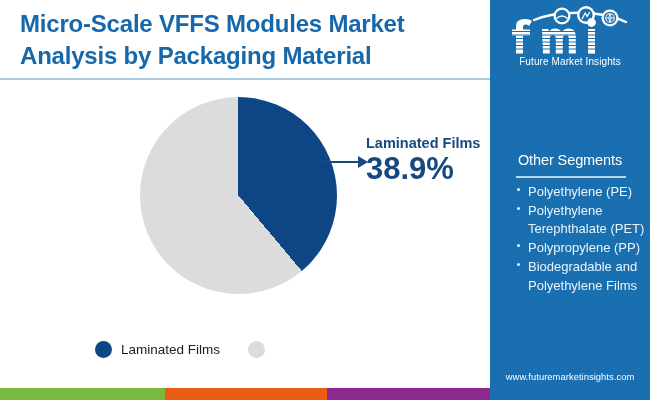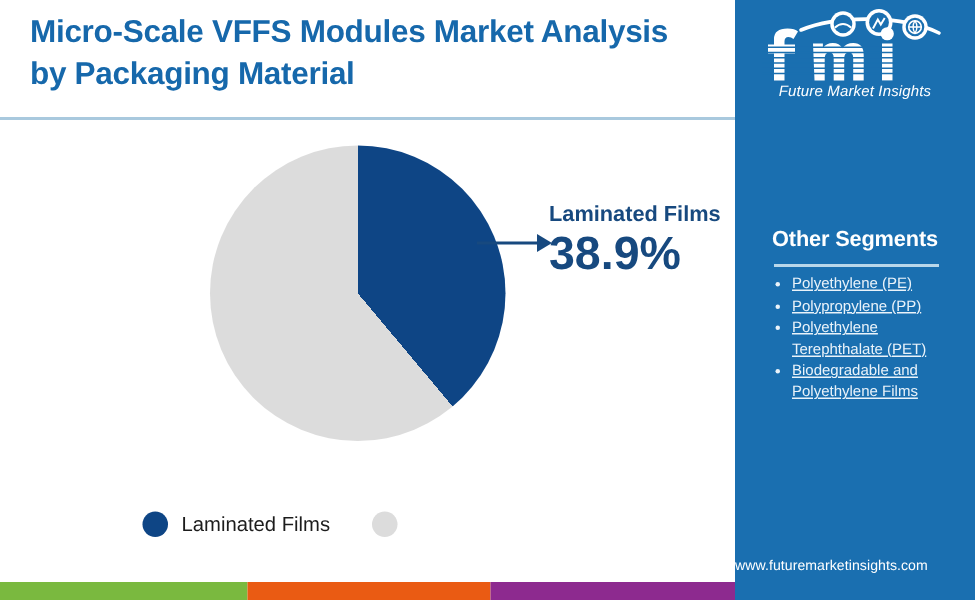--- a/index.html
+++ b/index.html
@@ -9,21 +9,21 @@
     font-family:"Liberation Sans", sans-serif;
     overflow:hidden;position:relative;
   }
   .canvas{position:absolute;inset:0;width:650px;height:400px;}
 
   
   .main{position:absolute;left:0;top:0;width:490px;height:388px;background:#fff;}
 
   .title{
     position:absolute;left:20px;top:8px;width:450px;
-    font-size:21px;font-weight:bold;line-height:1.32;
+    font-size:24px;font-weight:bold;line-height:1.32;
     color:#1668ab;letter-spacing:-0.2px;
   }
   .header-rule{
     position:absolute;left:0;top:78px;width:490px;height:2px;
     background:#a9c9de;
   }
 
   
   .pie-wrap{position:absolute;left:140px;top:97px;width:197px;height:197px;}
   .pie{width:197px;height:197px;border-radius:50%;}
@@ -57,50 +57,50 @@
   }
   .legend-item{display:flex;align-items:center;gap:9px;}
   .legend-dot{width:17px;height:17px;border-radius:50%;flex:none;}
   .legend-label{font-size:13.5px;color:#1c1c1c;white-space:nowrap;}
 
   
   .side{
     position:absolute;left:490px;top:0;width:160px;height:400px;
     background:#1a6fb0;
   }
-  .logo{position:absolute;left:0;top:6px;width:136px;height:66px;font-style:italic;}
+  .logo{position:absolute;left:0;top:6px;width:136px;height:66px;}
   .logo-mark{position:absolute;left:16px;top:0;width:128px;height:48px;}
   .logo-tagline{
     position:absolute;left:0;top:50px;width:160px;text-align:center;
     color:#ffffff;font-size:10px;letter-spacing:0.1px;
   }
 
   .seg-title{
     position:absolute;left:0;top:152px;width:160px;text-align:center;
-    color:#ffffff;font-size:14.5px;font-weight:bold;letter-spacing:-0.1px;
+    color:#ffffff;font-size:14.5px;font-weight:normal;letter-spacing:-0.1px;
   }
   .seg-rule{
     position:absolute;left:26px;top:176px;width:110px;height:1.5px;
     background:#b9d7ea;
   }
   .seg-list{
     position:absolute;left:24px;top:183px;width:134px;
     margin:0;padding:0;list-style:none;
   }
   .seg-list li{
     position:relative;padding-left:14px;
-    color:#eaf3fa;font-size:10px;line-height:1.42;margin-bottom:0.5px;text-decoration:underline;
+    color:#eaf3fa;font-size:13px;line-height:1.42;margin-bottom:0.5px;
   }
   .seg-list li::before{
     content:"";position:absolute;left:3px;top:5px;
     width:3px;height:3px;border-radius:50%;background:#eaf3fa;
   }
 
   .site-url{
-    position:absolute;left:0;top:371px;width:160px;text-align:left;
+    position:absolute;left:0;top:371px;width:160px;text-align:center;
     color:#ffffff;font-size:9.4px;letter-spacing:0.05px;
   }
 
   
   .bottom-bar{position:absolute;left:0;top:388px;width:490px;height:12px;display:flex;}
   .bb-seg{height:12px;}
 </style>
 </head>
 <body>
 
@@ -178,21 +178,21 @@
           </g>
         </svg>
       </div>
       <div class="logo-tagline">Future Market Insights</div>
     </div>
 
     <div class="seg-title">Other Segments</div>
     <div class="seg-rule"></div>
     <ul class="seg-list" id="seg-list">
         <li>Polyethylene (PE)</li>
+        <li>Polyethylene Terephthalate (PET)</li>
         <li>Polypropylene (PP)</li>
-        <li>Polyethylene Terephthalate (PET)</li>
         <li>Biodegradable and Polyethylene Films</li>
       </ul>
 
     <div class="site-url">www.futuremarketinsights.com</div>
   </div>
 
 </div>
 
 </body></html>

